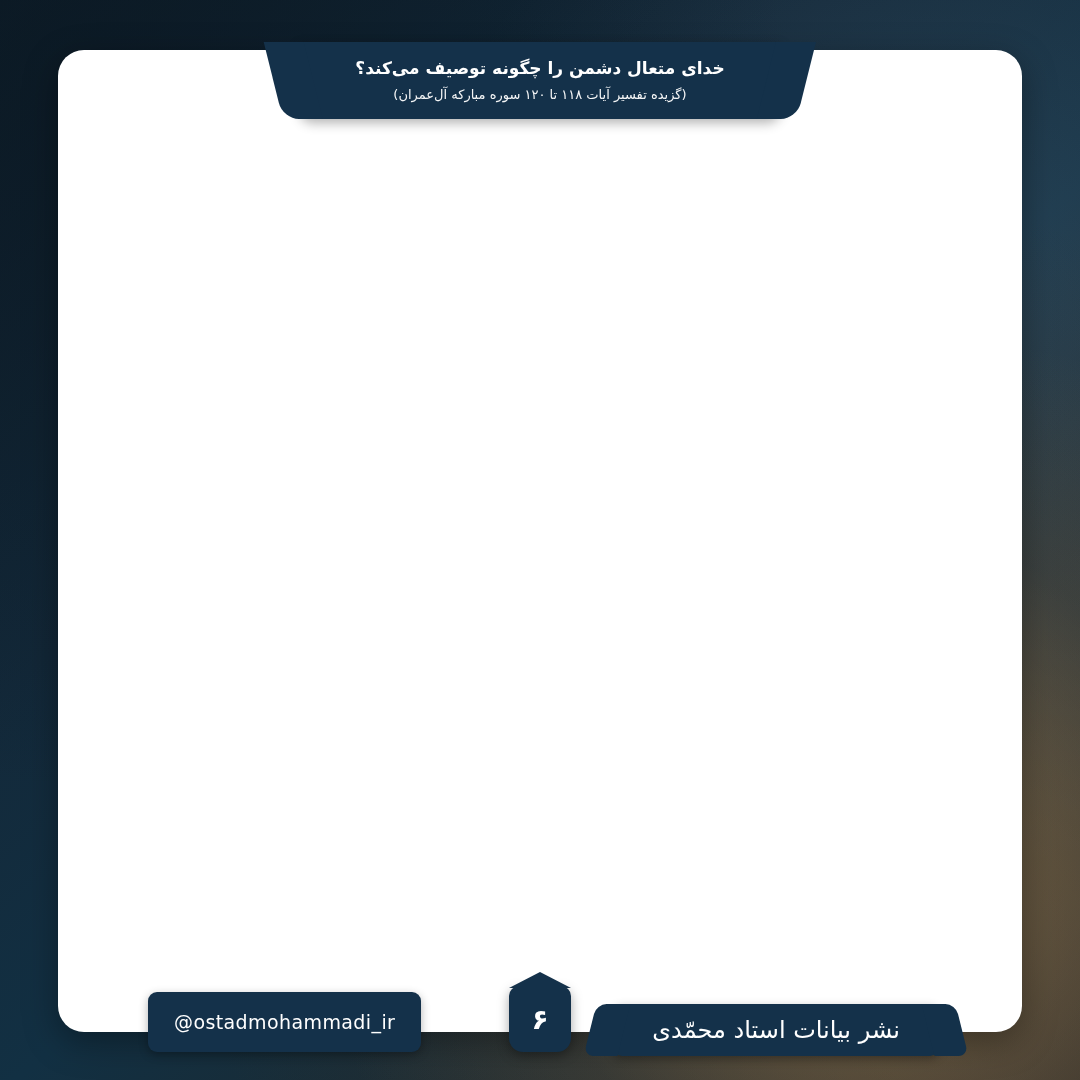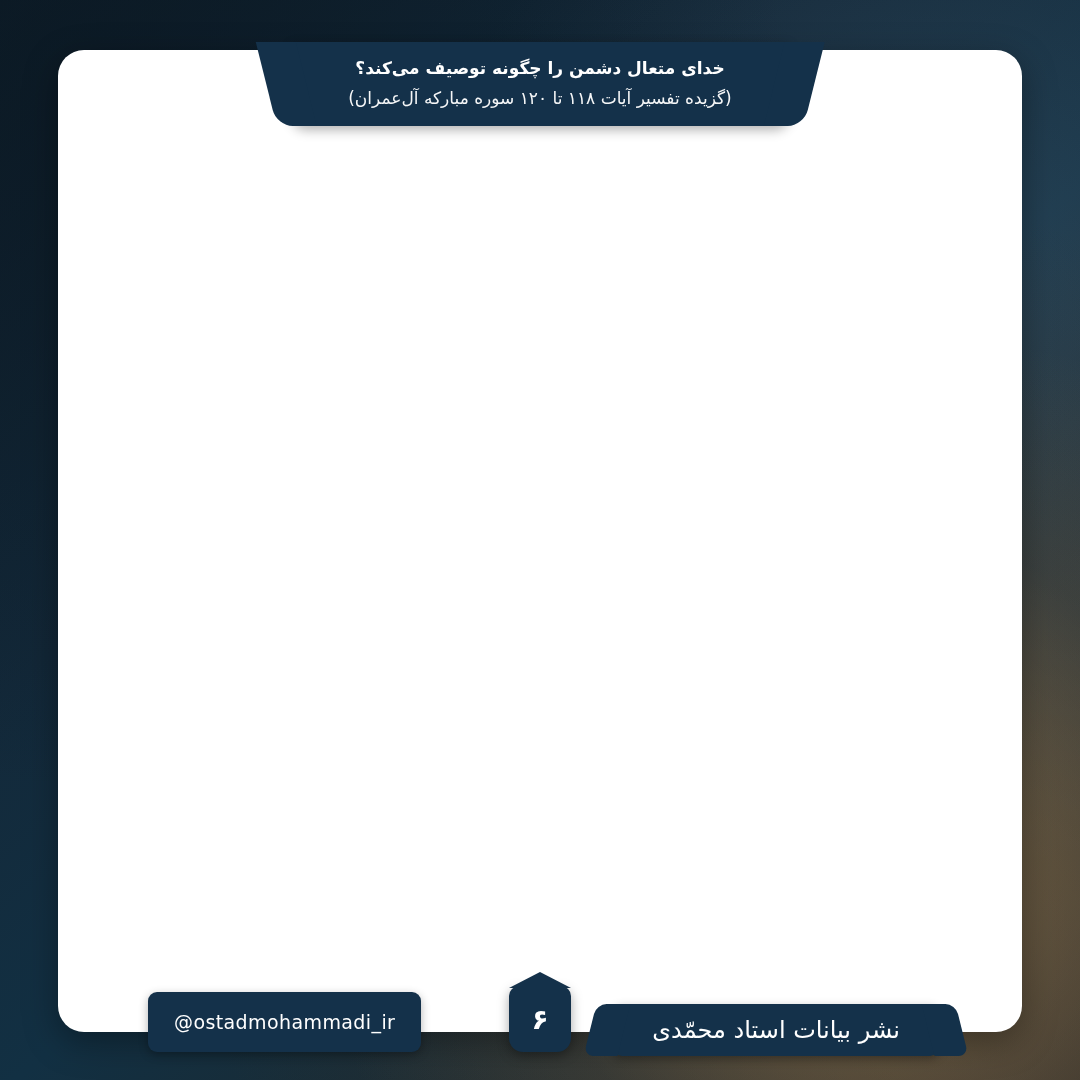--- a/index.html
+++ b/index.html
@@ -86,21 +86,21 @@
     position: relative;
     z-index: 2;
     font-size: 17px;
     font-weight: bold;
     letter-spacing: 0.2px;
     white-space: nowrap;
   }
   .ribbon-line2 {
     position: relative;
     z-index: 2;
-    font-size: 17px;
+    font-size: 13px;
     font-weight: normal;
     opacity: 0.96;
     white-space: nowrap;
     margin-top: 2px;
   }
 
   
   .content {
     position: absolute;
     left: 0;

